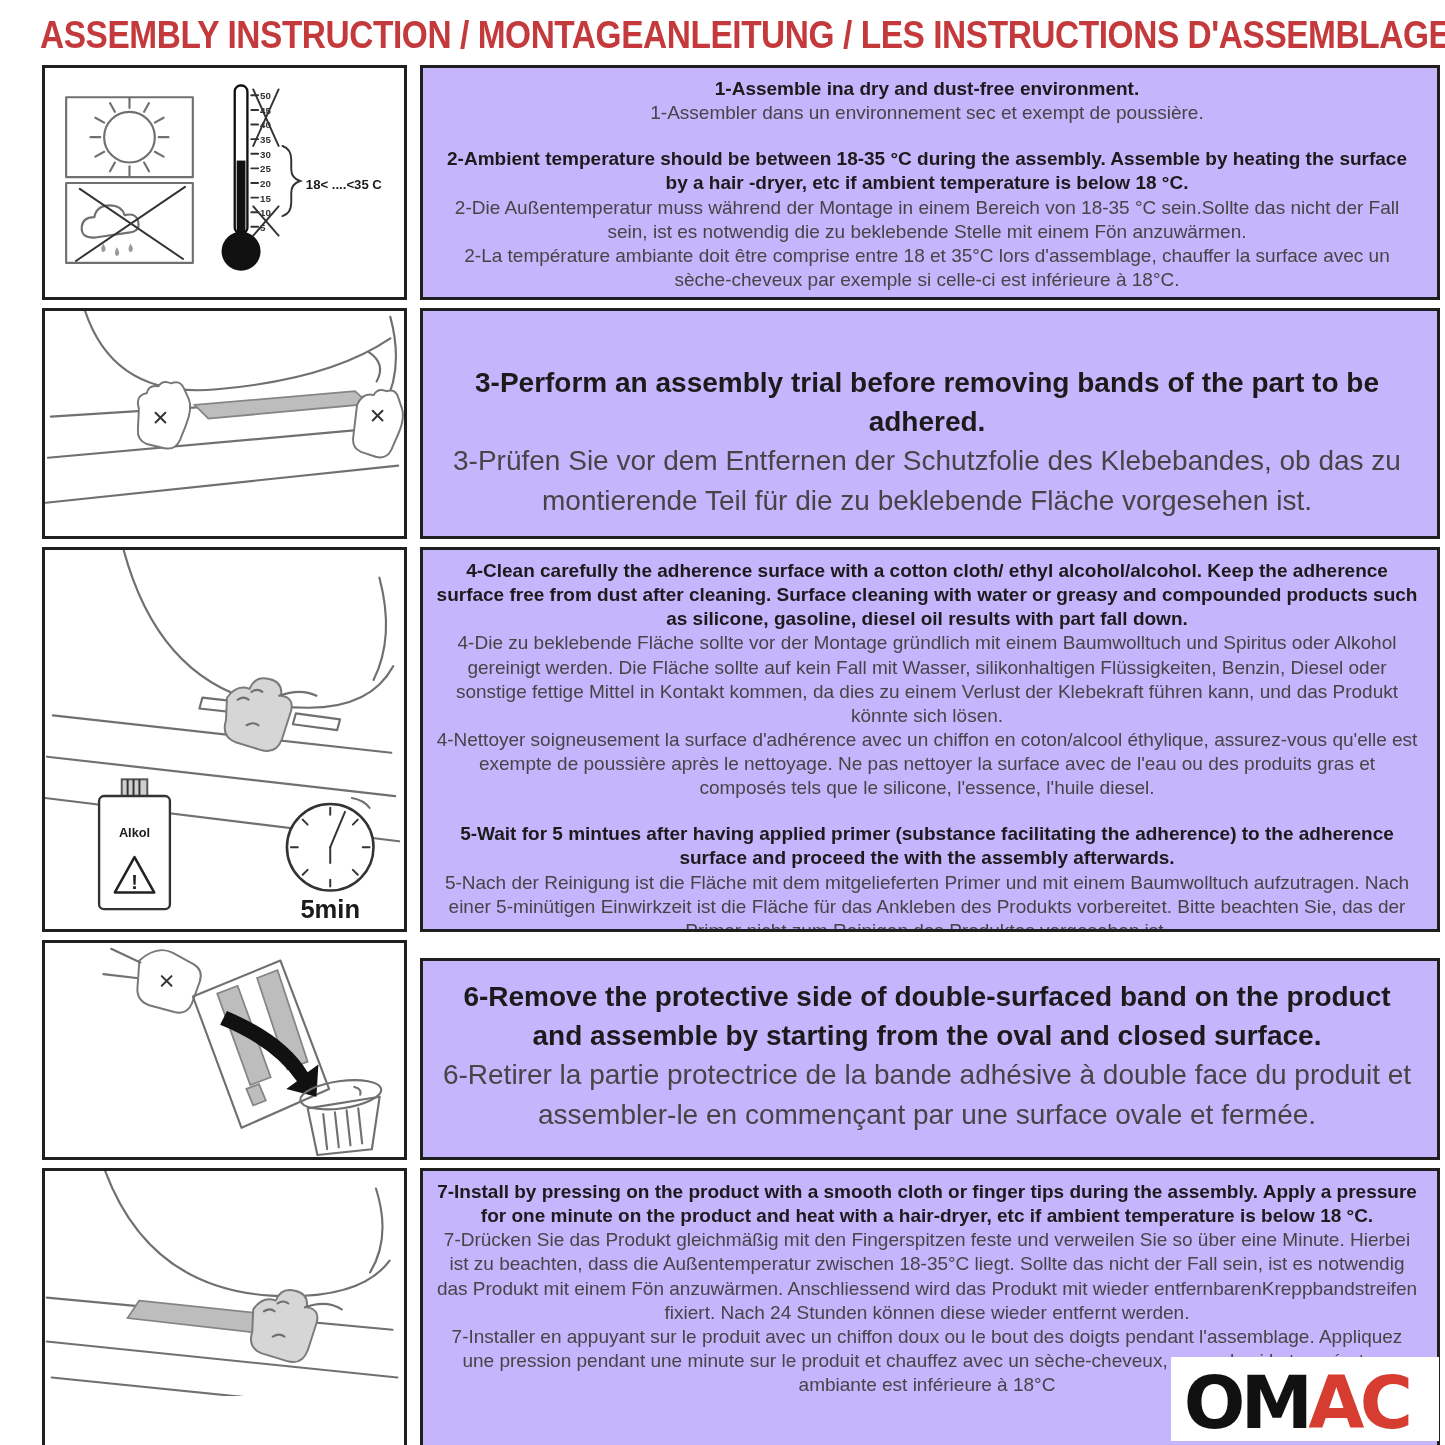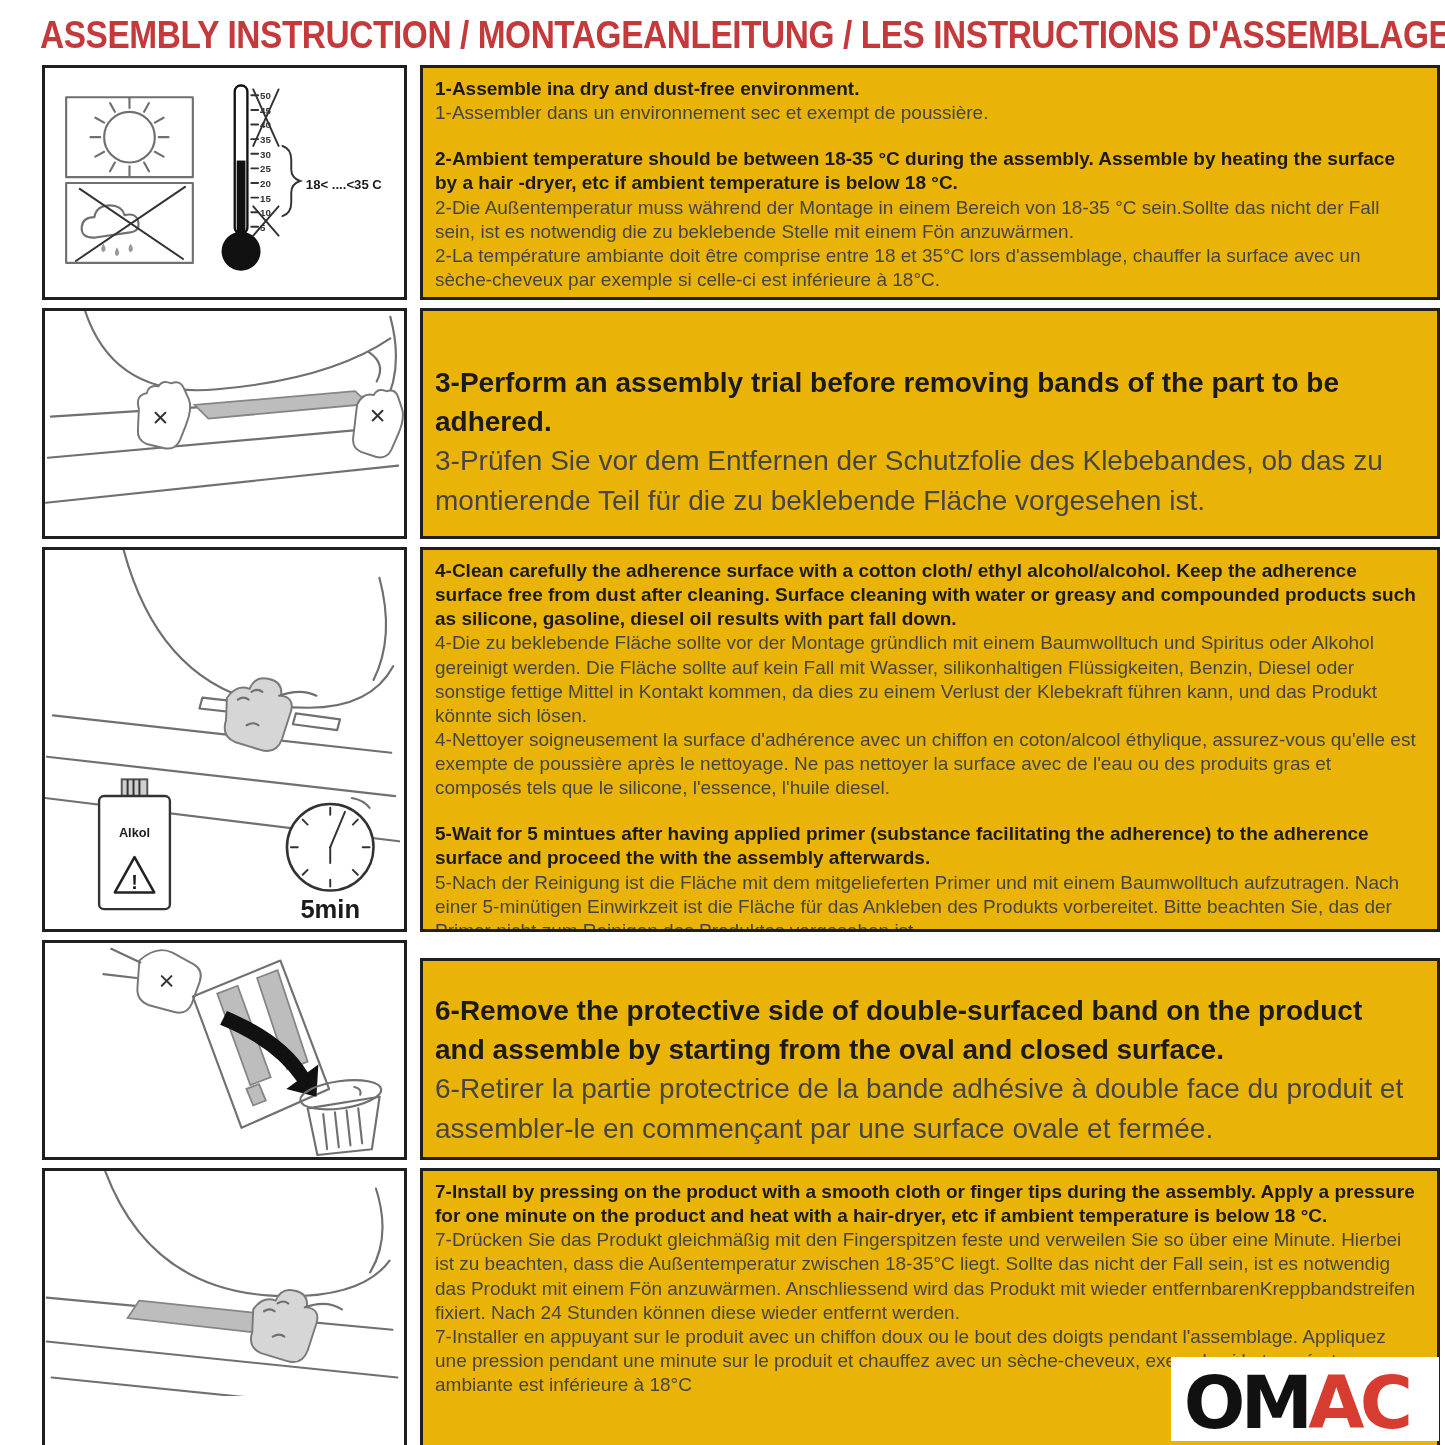--- a/index.html
+++ b/index.html
@@ -1,28 +1,28 @@
 <!DOCTYPE html>
 <html><head>
 <meta charset="utf-8">
 <style>
   html,body{margin:0;padding:0;background:#ffffff;}
   *{box-sizing:border-box;}
   .page{position:relative;width:1445px;height:1445px;background:#fff;overflow:hidden;
-        font-family:"Liberation Sans",sans-serif;color:#222;}
+        font-family:"Liberation Sans",sans-serif;color:#222;text-align:center;}
   .title{margin:14px 0 0 40px;font-size:38px;font-weight:bold;color:#c43a3c;
          letter-spacing:-0.5px;transform:scaleX(0.88);transform-origin:left center;
          white-space:nowrap;height:50px;}
   .rows{position:absolute;top:65px;left:42px;right:5px;}
   .row{display:flex;gap:13px;margin-bottom:8px;}
   .illus{width:365px;flex:0 0 365px;border:3px solid #1f1f1f;background:#fff;overflow:hidden;}
-  .txt{flex:1;border:3px solid #1f1f1f;background:#eab308;padding:9px 18px 8px 12px;overflow:hidden;}
+  .txt{flex:1;border:3px solid #1f1f1f;background:#c4b5fd;padding:9px 18px 8px 12px;overflow:hidden;}
   .row1{height:235px}.row2{height:231px}.row3{height:385px}.row4{height:220px}.row5{height:288px}
   .row2 .txt{padding-top:52px;}
-  .row4 .txt{margin-top:18px;height:202px;padding-top:30px;}
+  .row4 .txt{margin-top:18px;height:202px;padding-top:16px;}
   .sec p{margin:0;}
   .sec + .sec{margin-top:22px;}
   .en{font-weight:bold;color:#1b1b1b;}
   .tr{color:#454545;}
   .small .sec p{font-size:19px;line-height:1.27;}
   .large .sec p{font-size:28px;line-height:1.4;}
   .ln{fill:none;stroke:#707070;stroke-width:2.2;stroke-linecap:round;stroke-linejoin:round;}
   .lnd{fill:none;stroke:#333;stroke-width:2;stroke-linecap:round;}
   .fillg{fill:#bdbdbd;stroke:#858585;stroke-width:1.8;}
   .cloth{fill:#d6d6d6;stroke:#7a7a7a;stroke-width:2;stroke-linejoin:round;}

